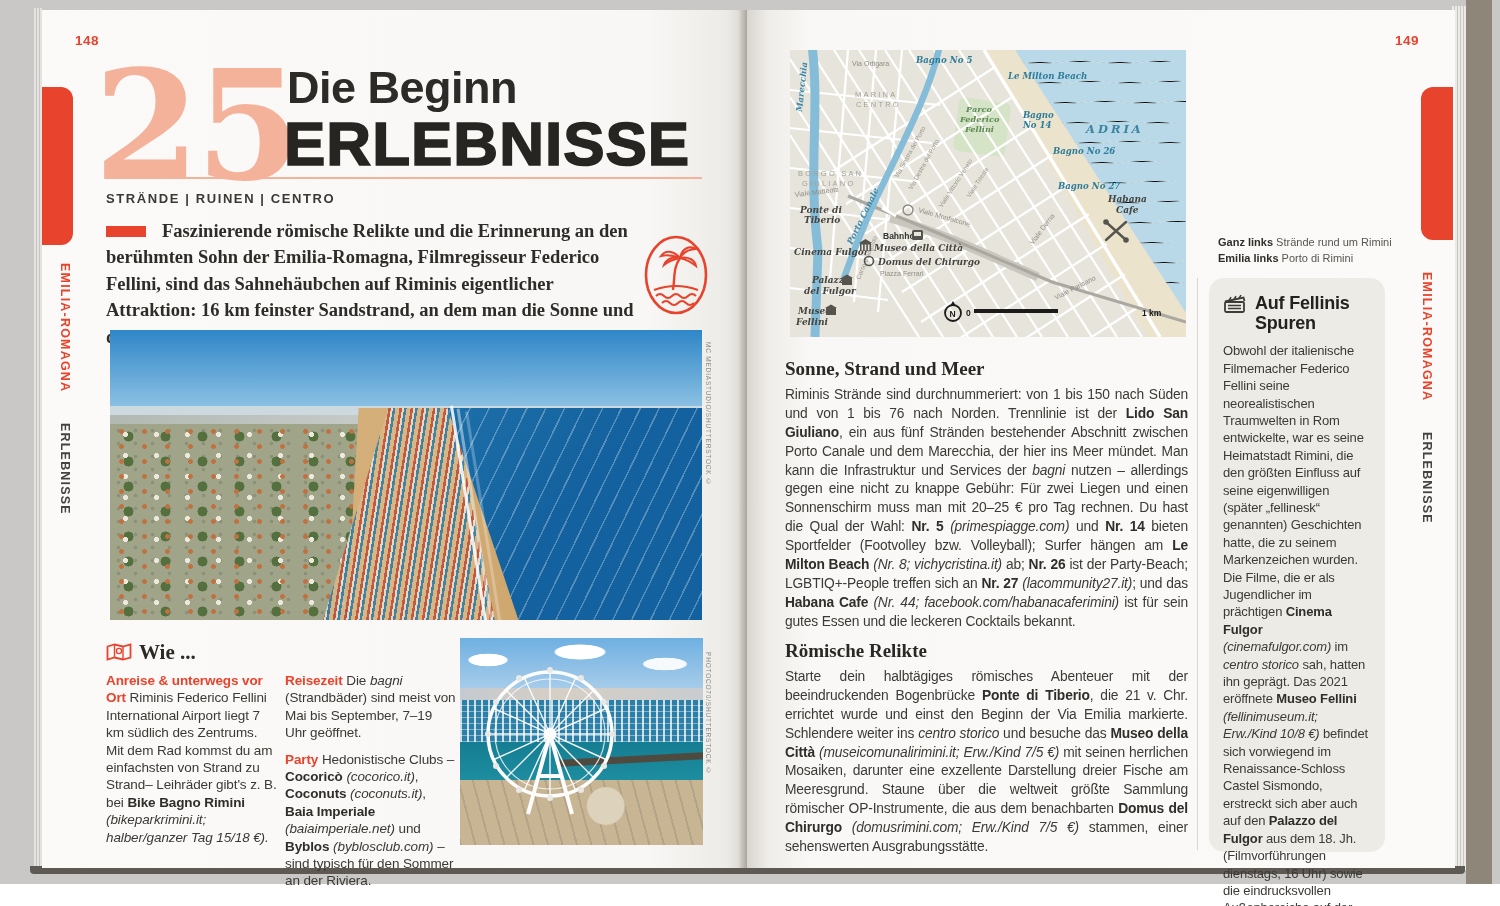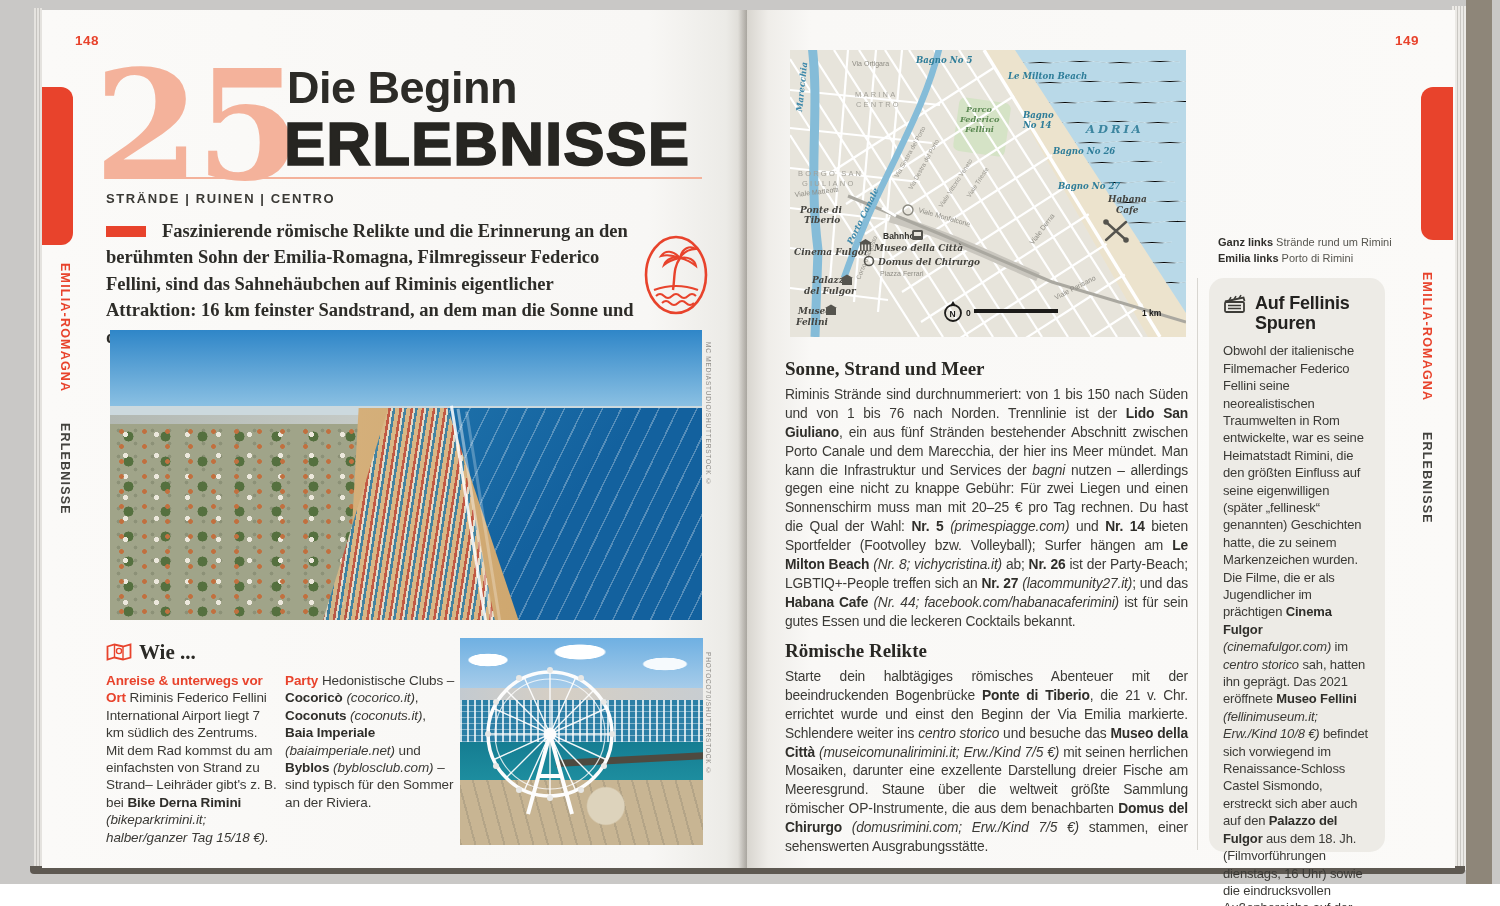--- a/index.html
+++ b/index.html
@@ -195,23 +195,24 @@
     <div class="p1-foam"></div>
   </div>
   <div class="credit" style="left:663px;top:332px;">MC MEDIASTUDIO/SHUTTERSTOCK ©</div>
 
   <div class="wie-title"><span class="wie-icon"><svg width="26" height="19" viewBox="0 0 26 19">
           <path d="M1.5 3.5 L8.5 1.5 L17 3.5 L24.5 1.5 V14.5 L17 16.5 L8.5 14.5 L1.5 16.5 Z" fill="none" stroke="#e8432c" stroke-width="1.8"></path>
           <path d="M8.5 1.5 V14.5 M17 3.5 V16.5" stroke="#e8432c" stroke-width="1.4"></path>
           <circle cx="13" cy="8" r="2.6" fill="none" stroke="#e8432c" stroke-width="1.4"></circle>
         </svg></span><span>Wie ...</span></div>
   <div class="wie-col wie-col1 rich">
-    <p><span class="sg-rb">Anreise &amp; unterwegs vor Ort</span><span> Riminis Federico Fellini International Airport liegt 7 km südlich des Zentrums. Mit dem Rad kommst du am einfachsten von Strand zu Strand– Leihräder gibt's z. B. bei </span><span class="sg-b">Bike Derna Rimini</span><span> </span><span class="sg-i">(bikeparkrimini.it; halber/ganzer Tag 15/18 €).</span></p>
+    <p><span class="sg-rb">Anreise &amp; unterwegs vor Ort</span><span> Riminis Federico Fellini International Airport liegt 7 km südlich des Zentrums. Mit dem Rad kommst du am einfachsten von Strand zu Strand– Leihräder gibt's z. B. bei </span><span class="sg-b">Bike Bagno Rimini</span><span> </span><span class="sg-i">(bikeparkrimini.it; halber/ganzer Tag 15/18 €).</span></p>
   </div>
   <div class="wie-col wie-col2 rich">
+    <p><span class="sg-rb">Reisezeit</span><span> Die </span><span class="sg-i">bagni</span><span> (Strandbäder) sind meist von Mai bis September, 7–19 Uhr geöffnet.</span></p>
     <p><span class="sg-rb">Party</span><span> Hedonistische Clubs – </span><span class="sg-b">Cocoricò</span><span> </span><span class="sg-i">(cocorico.it)</span><span>, </span><span class="sg-b">Coconuts</span><span> </span><span class="sg-i">(coconuts.it)</span><span>, </span><span class="sg-b">Baia Imperiale</span><span> </span><span class="sg-i">(baiaimperiale.net)</span><span> und </span><span class="sg-b">Byblos</span><span> </span><span class="sg-i">(byblosclub.com)</span><span> – sind typisch für den Sommer an der Riviera.</span></p>
   </div>
 
   <div class="photo2">
     <div class="p2-sky"></div>
     <div class="p2-clouds"></div>
     <div class="p2-skyline"></div>
     <div class="p2-marina"></div>
     <div class="p2-channel"></div>
     <div class="p2-pier"></div>

